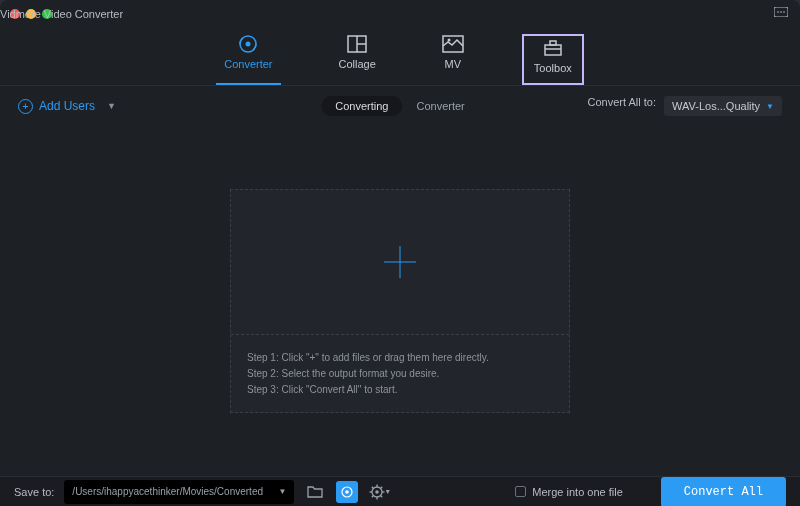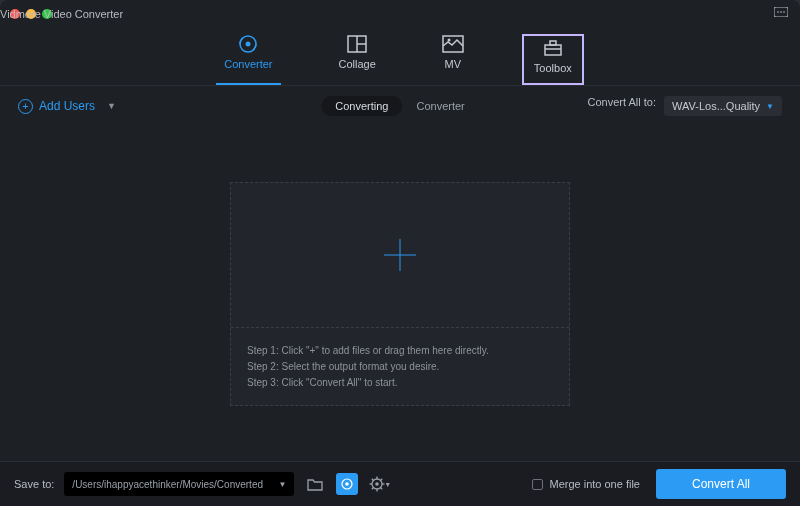--- a/index.html
+++ b/index.html
@@ -30,29 +30,29 @@
 .convert-all-to { position: absolute; right: 18px; display: flex; gap: 8px; font-size: 11px; color: #b8bcc3; }
 .format-select { background: #2a2d34; padding: 4px 8px; border-radius: 3px; color: #c5c9cf; display: flex; align-items: center; gap: 6px; cursor: pointer; }
 .format-select .tri { color: #2b9bf4; font-size: 8px; }
 
 .main { flex: 1; display: flex; align-items: center; justify-content: center; padding: 0 18px; background: #1d2025; }
 .dropzone { width: 340px; border: 1px dashed #3a3e46; background: #22252b; display: flex; flex-direction: column; }
 .drop-top { height: 145px; display: flex; align-items: center; justify-content: center; border-bottom: 1px dashed #3a3e46; cursor: pointer; }
 .drop-bottom { padding: 12px 16px; background: #22252b; }
 .step { font-size: 10px; color: #8e939c; margin: 5px 0; }
 
-.bottombar { height: 45px; background: #1a1c21; border-top: 1px solid #2a2d33; display: flex; align-items: center; padding: 0 14px; gap: 10px; }
+.bottombar { height: 30px; background: #1a1c21; border-top: 1px solid #2a2d33; display: flex; align-items: center; padding: 0 14px; gap: 10px; }
 .saveto-label { font-size: 11px; color: #b8bcc3; }
 .saveto-path { flex: 0 0 230px; background: #000000; border-radius: 3px; height: 24px; display: flex; align-items: center; padding: 0 8px; font-size: 10px; color: #9aa0a9; justify-content: space-between; cursor: pointer; }
 .saveto-path .tri { font-size: 8px; }
 .bb-icon { width: 22px; height: 22px; display: flex; align-items: center; justify-content: center; color: #9aa0a9; cursor: pointer; }
 .bb-icon.accent { background: #2b9bf4; border-radius: 3px; color: #fff; font-size: 10px; }
 .merge { margin-left: auto; display: flex; align-items: center; gap: 6px; font-size: 11px; color: #b8bcc3; cursor: pointer; }
 .merge .cb { width: 11px; height: 11px; border: 1px solid #6b7079; border-radius: 2px; }
-.convert-btn { background: #2b9bf4; color: #fff; font-size: 12px; border: none; padding: 8px 36px; border-radius: 3px; cursor: pointer; margin-left: 6px; }
+.convert-btn { background: #2b9bf4; color: #fff; font-size: 12px; border: none; padding: 8px 23px; border-radius: 3px; cursor: pointer; margin-left: 28px; font-family: Liberation Mono, monospace; }
 svg { display: block; }
 </style>
 </head>
 <body>
 
 <div class="window">
 
   <div class="titlebar">
     <div class="traffic">
       <span class="t-red"></span>

